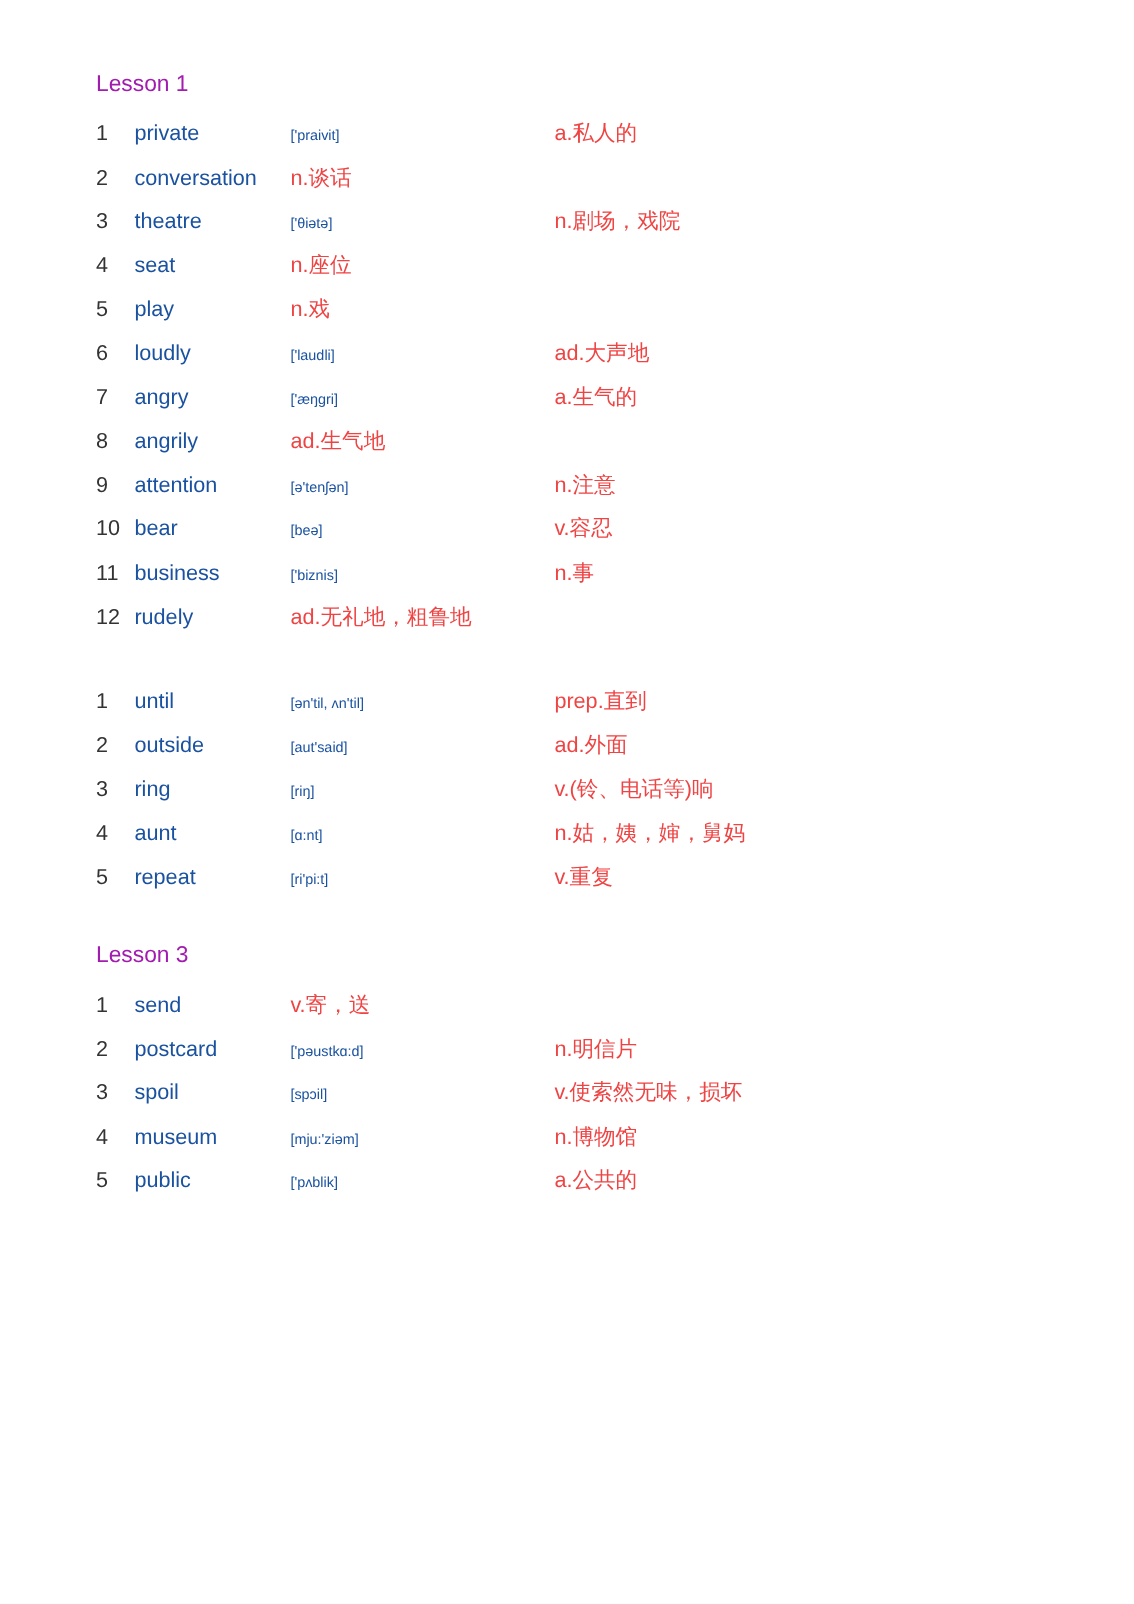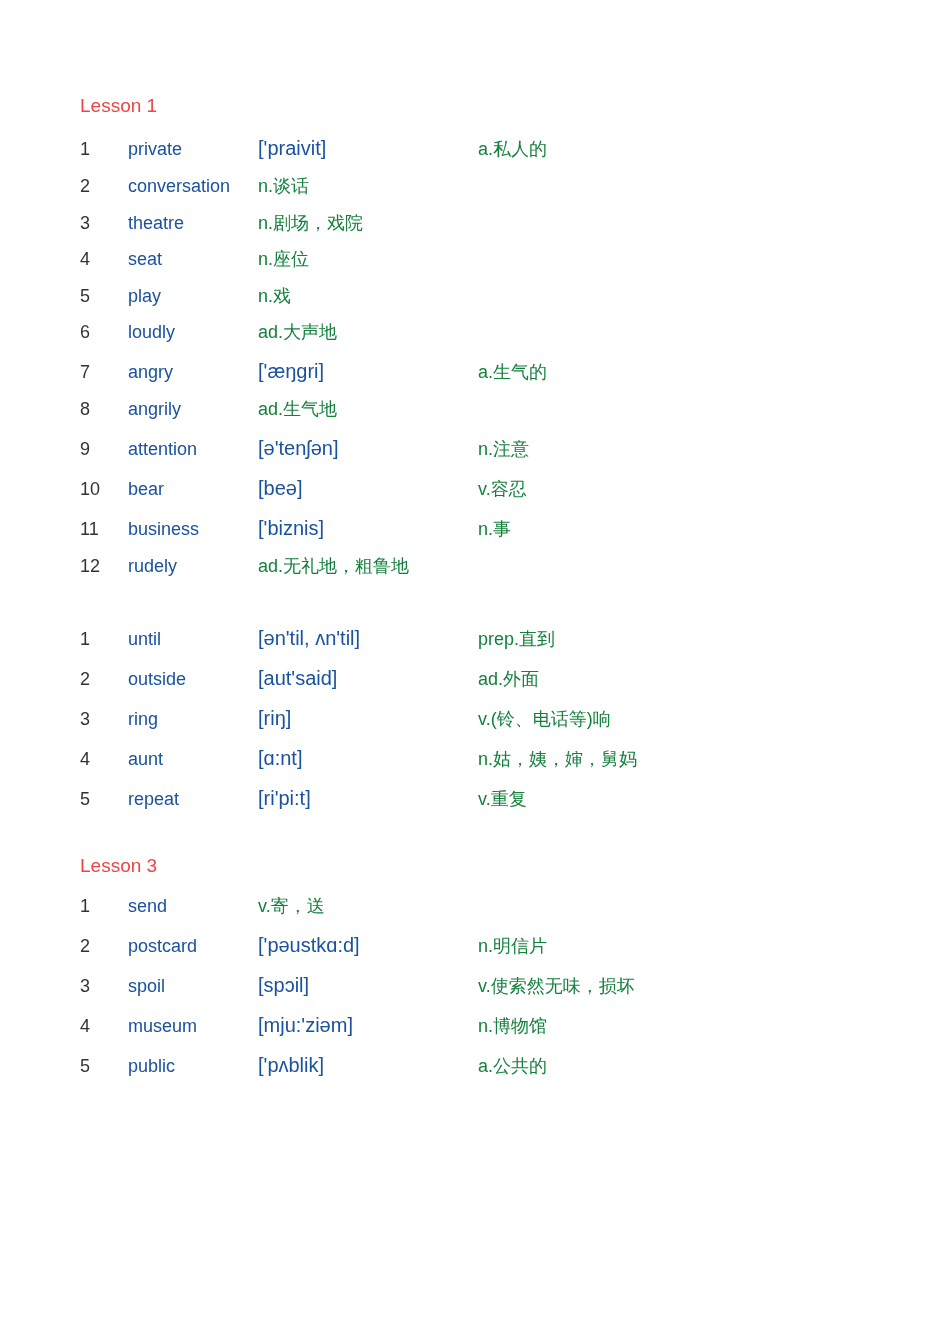--- a/index.html
+++ b/index.html
@@ -14,49 +14,47 @@
       color: #333;
       padding: 60px 80px;
       width: 945px;
       min-height: 1337px;
     }
     .lesson-block {
       margin-bottom: 40px;
     }
     .lesson-title {
       font-size: 19px;
-      color: #ef4444;
+      color: #a21caf;
       margin-bottom: 14px;
       font-weight: normal;
-      margin-top: 35px;
     }
     .word-row {
       display: flex;
       align-items: baseline;
       margin-bottom: 6px;
       line-height: 1.7;
     }
     .word-num {
       color: #333;
       min-width: 32px;
       font-size: 18px;
     }
     .word-en {
       color: #1a52a0;
       min-width: 130px;
       font-size: 18px;
-      margin-left: 16px;
     }
     .word-phonetic {
       color: #1a52a0;
       min-width: 220px;
-      font-size: 20px;
+      font-size: 12px;
     }
     .word-cn {
-      color: #15803d;
+      color: #ef4444;
       font-size: 18px;
     }
   </style>
 </head>
 <body>
 
 <div id="app">
     <div class="lesson-block">
       <div class="lesson-title">Lesson  1</div>
       <div class="word-row">
@@ -66,35 +64,37 @@
         <span class="word-cn">a.私人的</span>
       </div>
       <div class="word-row">
         <span class="word-num">2</span>
         <span class="word-en">conversation</span>
         <span class="word-cn">n.谈话</span>
       </div>
       <div class="word-row">
         <span class="word-num">3</span>
         <span class="word-en">theatre</span>
+        <span class="word-phonetic">['θiətə]</span>
         <span class="word-cn">n.剧场，戏院</span>
       </div>
       <div class="word-row">
         <span class="word-num">4</span>
         <span class="word-en">seat</span>
         <span class="word-cn">n.座位</span>
       </div>
       <div class="word-row">
         <span class="word-num">5</span>
         <span class="word-en">play</span>
         <span class="word-cn">n.戏</span>
       </div>
       <div class="word-row">
         <span class="word-num">6</span>
         <span class="word-en">loudly</span>
+        <span class="word-phonetic">['laudli]</span>
         <span class="word-cn">ad.大声地</span>
       </div>
       <div class="word-row">
         <span class="word-num">7</span>
         <span class="word-en">angry</span>
         <span class="word-phonetic">['æŋgri]</span>
         <span class="word-cn">a.生气的</span>
       </div>
       <div class="word-row">
         <span class="word-num">8</span>

